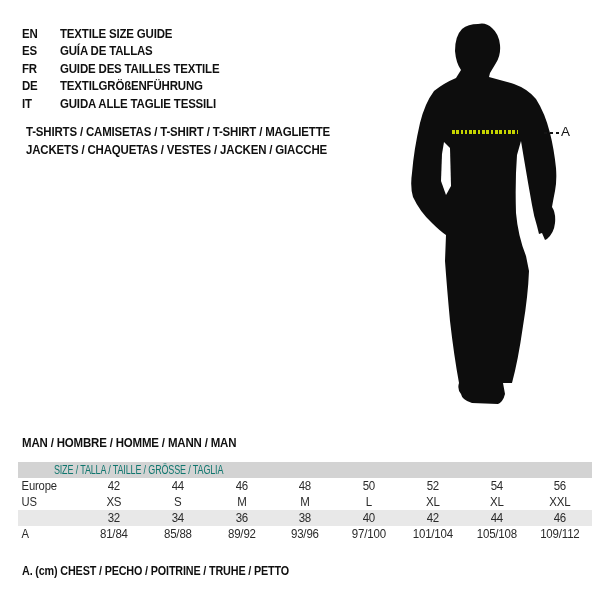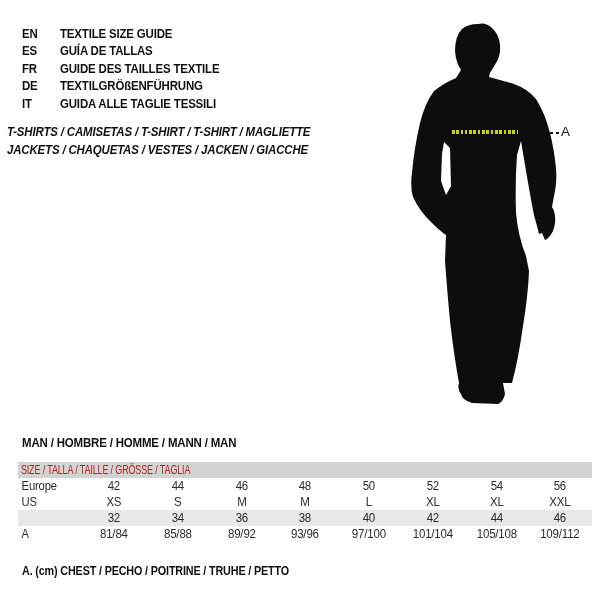--- a/index.html
+++ b/index.html
@@ -20,42 +20,42 @@
   #lang-list{left:22px;top:9px;}
   .lang-row{position:relative;height:17.4px;}
   .lang-code,.lang-label{
     position:absolute;top:0;line-height:17.4px;font-weight:bold;font-size:13.5px;
     letter-spacing:-0.2px;transform:scaleX(0.85);transform-origin:left center;white-space:nowrap;color:#101010;
   }
   .lang-code{left:0;}
   .lang-label{left:38px;}
 
   
-  #categories{left:7px;top:107px;font-style:italic;}
+  #categories{left:26px;top:107px;}
   #categories .headline{line-height:18px;}
 
   
   #figure-svg{left:410px;top:5px;}
   #chest-line{
     left:452px;top:114px;width:66px;height:3.5px;
     background:repeating-linear-gradient(90deg,#c6d400 0 2.6px,transparent 2.6px 4.3px);
   }
   #ext-line{
     left:544px;top:115.5px;width:17px;height:2.5px;
     background:repeating-linear-gradient(90deg,#141414 0 3.5px,transparent 3.5px 6px);
   }
   #measure-a{left:561px;top:108px;font-size:13.5px;line-height:16px;color:#141414;}
 
   
   #man-label{left:22px;top:419px;line-height:16px;}
 
   
   #size-table{left:18px;top:446px;width:574px;font-size:12.5px;letter-spacing:-0.2px;color:#2b2b2b;}
   .thead{
-    height:16px;line-height:16px;background:#d3d3d3;color:#b91c1c;
+    height:16px;line-height:16px;background:#d3d3d3;color:#0f766e;padding-left:33px;
   }
   .thead-text{display:inline-block;padding-left:4px;transform:scaleX(0.72);transform-origin:left center;white-space:nowrap;}
   .trow{display:grid;grid-template-columns:64px repeat(8,1fr);height:16px;line-height:16px;}
   .trow.shaded{background:#e8e8e8;}
   .tlabel{padding-left:4px;text-align:left;transform:scaleX(0.9);transform-origin:left center;white-space:nowrap;}
   .tcell{text-align:center;transform:scaleX(0.92);transform-origin:center center;white-space:nowrap;}
 
   
   #footnote{left:22px;top:547px;line-height:16px;transform:scaleX(0.8);}
 </style>

